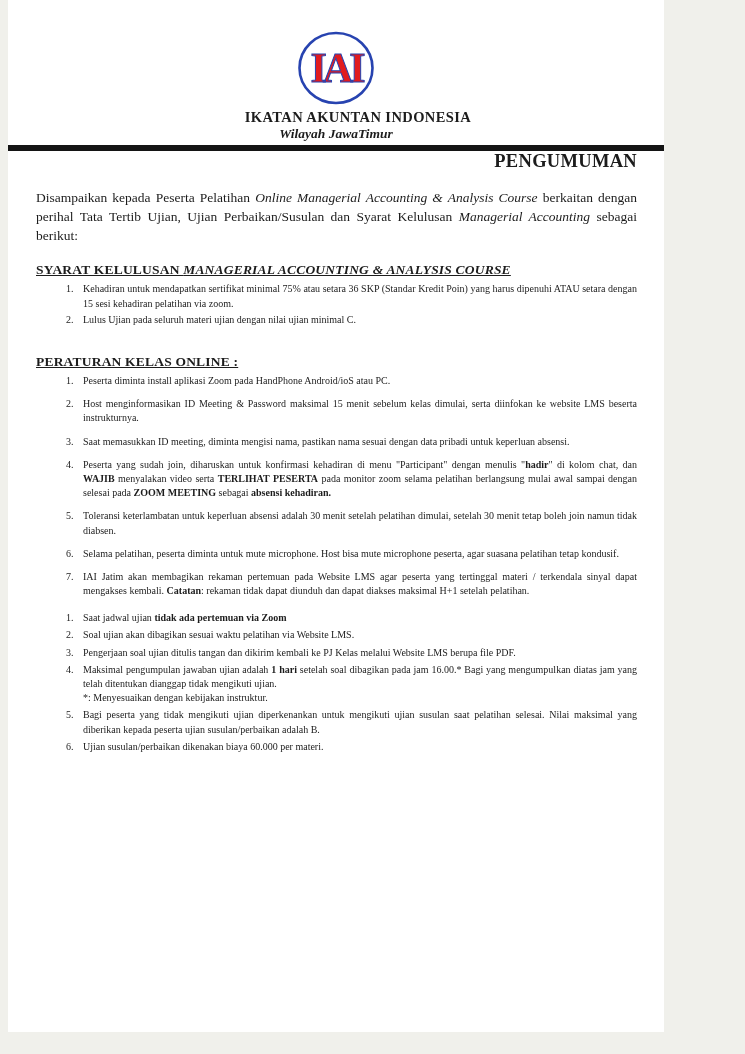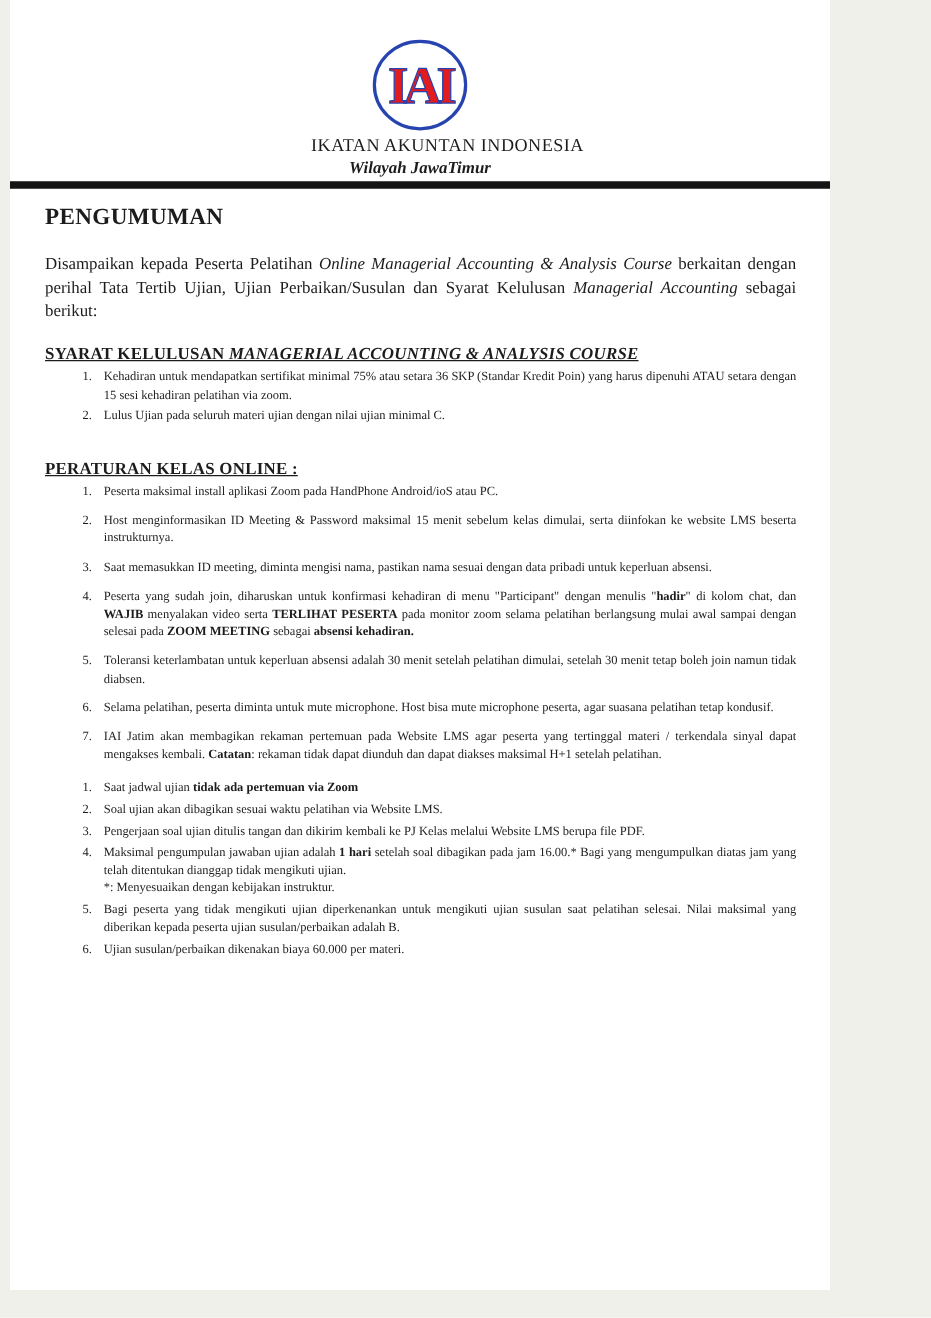--- a/index.html
+++ b/index.html
@@ -19,39 +19,38 @@
     position: absolute;
     left: 8px; top: 0; right: 8px; bottom: 22px;
     background: #ffffff;
     color: #1c1c1c;
   }
   .page-header { text-align: center; padding-top: 31px; }
   .logo { display: block; margin: 0 auto; }
   .org-name {
     margin-top: 4px;
     font-size: 14.5px;
-    font-weight: normal;
+    font-weight: bold;
     letter-spacing: 0.4px;
     padding-left: 44px;
   }
   .org-region {
     font-size: 13.5px;
     font-weight: bold;
     font-style: italic;
   }
   .rule {
     margin-top: 3px;
     height: 6px;
     background: #141414;
     width: 100%;
   }
   .content { padding: 0 27px 0 28px; }
   .title {
-    margin-top: 13px;
-    text-align: left;
+    text-align: right;
     font-size: 18.5px;
     font-weight: bold;
     letter-spacing: 0.3px;
   }
   .subtitle {
     margin-top: 2px;
     text-align: center;
     font-size: 15.5px;
     font-weight: bold;
   }
@@ -113,21 +112,21 @@
         <h3 class="sec-heading"><span class="b">SYARAT KELULUSAN </span><span class="b i">MANAGERIAL ACCOUNTING &amp; ANALYSIS COURSE</span></h3>
         <ol class="list tight">
           <li><span>Kehadiran untuk mendapatkan sertifikat minimal 75% atau setara 36 SKP (Standar Kredit Poin) yang harus dipenuhi ATAU setara dengan 15 sesi kehadiran pelatihan via zoom.</span></li>
           <li><span>Lulus Ujian pada seluruh materi ujian dengan nilai ujian minimal C.</span></li>
         </ol>
       </section>
 
       <section class="sec2">
         <h3 class="sec-heading"><span class="b">PERATURAN KELAS ONLINE :</span></h3>
         <ol class="list spaced">
-          <li><span>Peserta maksimal install aplikasi Zoom pada HandPhone Android/ioS atau PC.</span></li>
+          <li><span>Peserta diminta install aplikasi Zoom pada HandPhone Android/ioS atau PC.</span></li>
           <li><span>Host menginformasikan ID Meeting &amp; Password maksimal 15 menit sebelum kelas dimulai, serta diinfokan ke website LMS beserta instrukturnya.</span></li>
           <li><span>Saat memasukkan ID meeting, diminta mengisi nama, pastikan nama sesuai dengan data pribadi untuk keperluan absensi.</span></li>
           <li><span>Peserta yang sudah join, diharuskan untuk konfirmasi kehadiran di menu "Participant" dengan menulis "</span><span class="b">hadir</span><span>" di kolom chat, dan </span><span class="b">WAJIB</span><span> menyalakan video serta </span><span class="b">TERLIHAT PESERTA</span><span> pada monitor zoom selama pelatihan berlangsung mulai awal sampai dengan selesai pada </span><span class="b">ZOOM MEETING</span><span> sebagai </span><span class="b">absensi kehadiran.</span></li>
           <li><span>Toleransi keterlambatan untuk keperluan absensi adalah 30 menit setelah pelatihan dimulai, setelah 30 menit tetap boleh join namun tidak diabsen.</span></li>
           <li><span>Selama pelatihan, peserta diminta untuk mute microphone. Host bisa mute microphone peserta, agar suasana pelatihan tetap kondusif.</span></li>
           <li><span>IAI Jatim akan membagikan rekaman pertemuan pada Website LMS agar peserta yang tertinggal materi / terkendala sinyal dapat mengakses kembali. </span><span class="b">Catatan</span><span>: rekaman tidak dapat diunduh dan dapat diakses maksimal H+1 setelah pelatihan.</span></li>
         </ol>
       </section>
 
       <section class="sec3">

